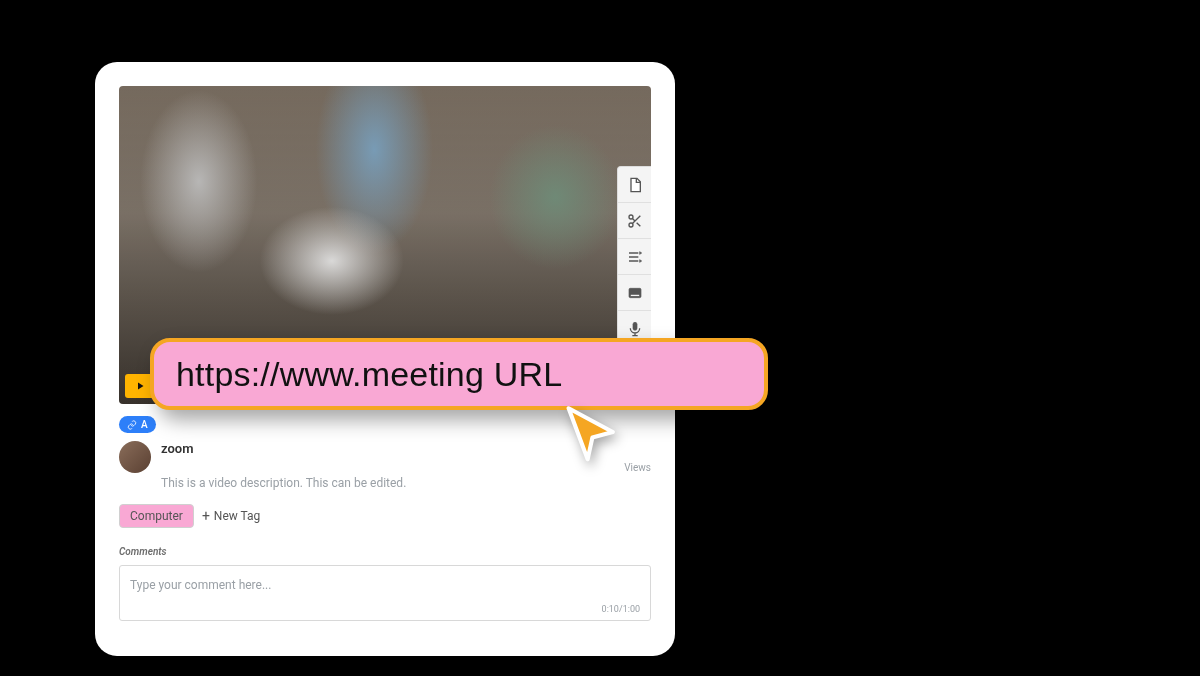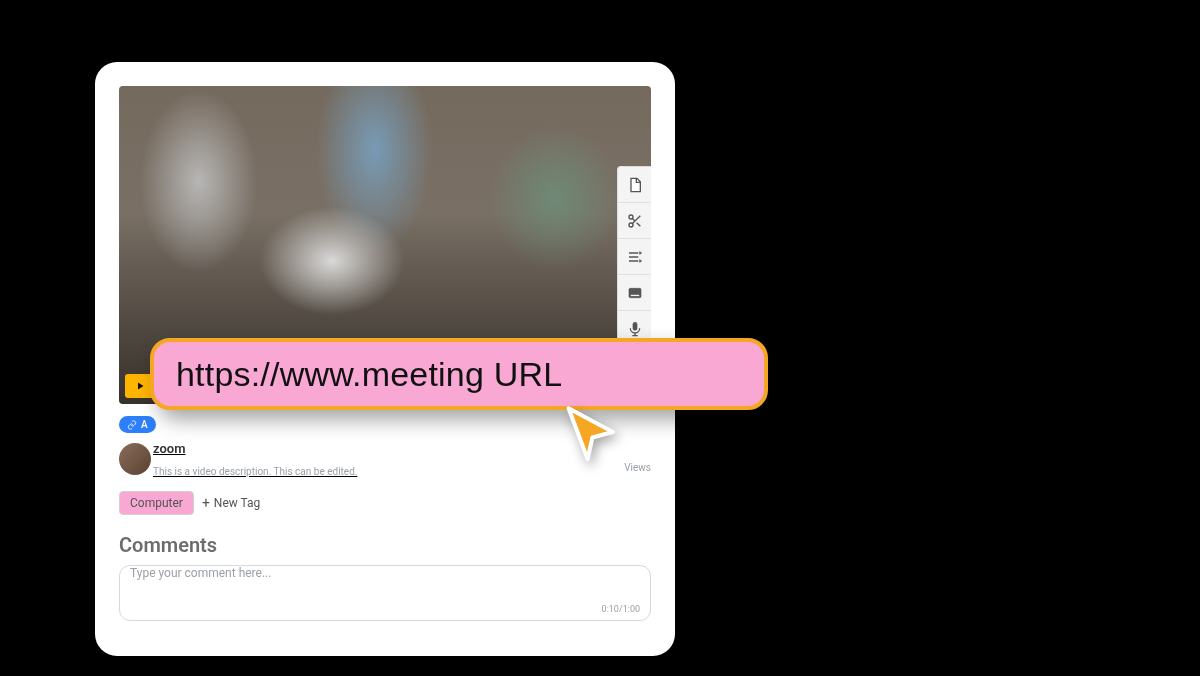--- a/index.html
+++ b/index.html
@@ -83,30 +83,29 @@
     font-weight:500;
     padding:3px 8px;
     border-radius:10px;
     display:inline-flex; align-items:center; gap:4px;
   }
   .pill svg{ width:10px; height:10px; fill:#fff; }
 
   
   .author-row{
     margin-top:8px;
-    display:flex; align-items:center; gap:2px;
+    display:flex; align-items:flex-start; gap:10px;
     position:relative;
-    text-decoration:underline;
   }
   .avatar{
     width:32px; height:32px; border-radius:50%;
     background: linear-gradient(135deg,#8a6d5a,#5a4032);
   }
   .author-text .title{ font-size:13px; font-weight:600; color:#333; }
-  .author-text .desc{ font-size:10px; color:#9aa0a6; margin-top:10px; }
+  .author-text .desc{ font-size:12px; color:#9aa0a6; margin-top:20px; }
   .views{
     position:absolute; right:0; top:21px;
     font-size:10px; color:#9aa0a6;
   }
 
   
   .tags{
     margin-top:14px;
     display:flex; gap:8px; align-items:center;
   }
@@ -120,28 +119,28 @@
   .new-tag{
     font-size:12px; color:#555;
     display:flex; align-items:center; gap:4px;
     cursor:pointer;
   }
   .new-tag span.plus{ font-size:14px; line-height:1; }
 
   
   .comments-label{
     margin-top:18px;
-    font-size:20px; font-weight:600; color:#6d6d6d;
+    font-size:10px; font-weight:600; color:#6d6d6d;font-style:italic;
   }
   .comment-box{
     margin-top:8px;
     width:100%;
     border:1px solid #d8d8d8;
-    border-radius:11px;
-    padding:0 10px;
+    border-radius:3px;
+    padding:12px 10px;
     position:relative;
     height:56px;
   }
   .comment-box .placeholder{
     font-size:12px; color:#9aa0a6;
   }
   .comment-box .timer{
     position:absolute; right:10px; bottom:6px;
     font-size:9px; color:#9aa0a6;
   }

